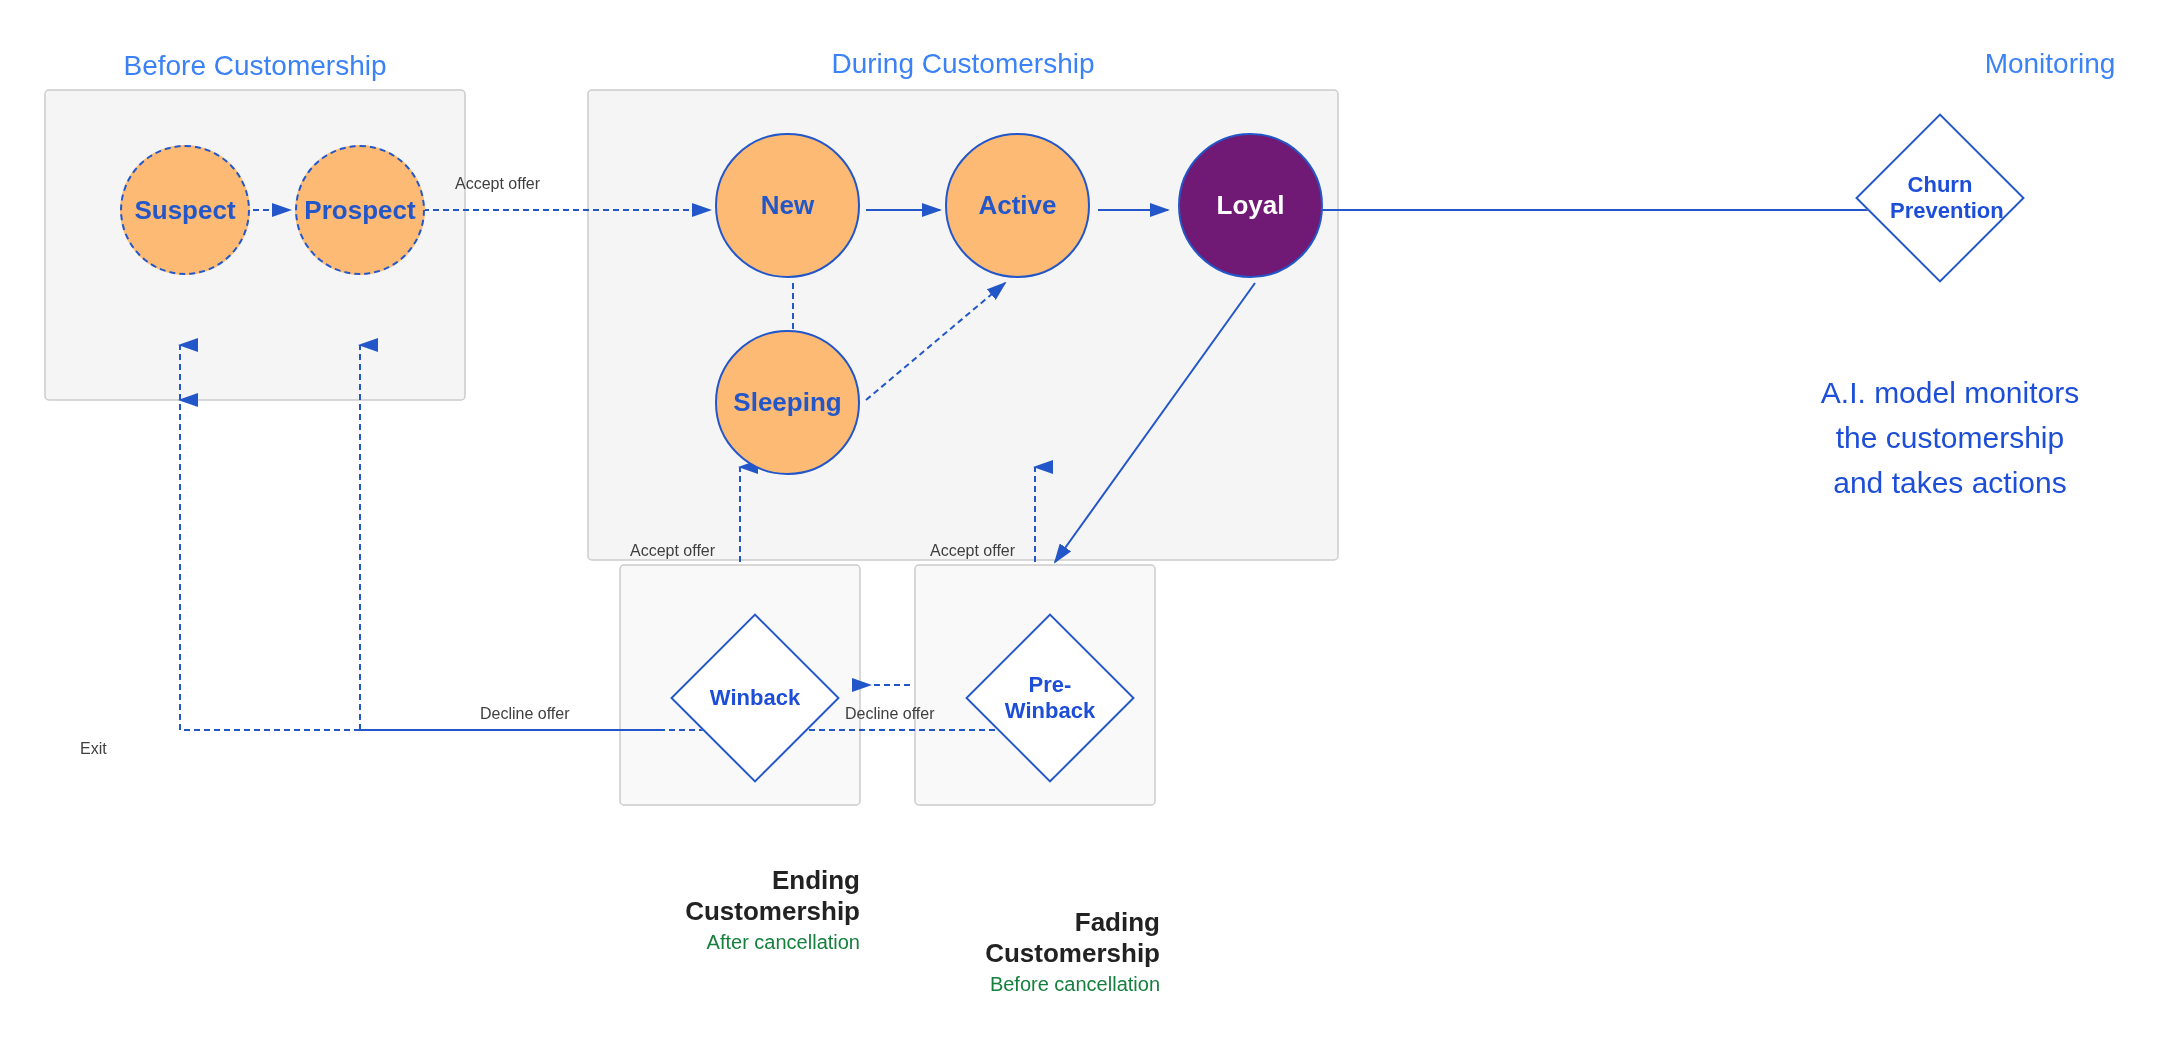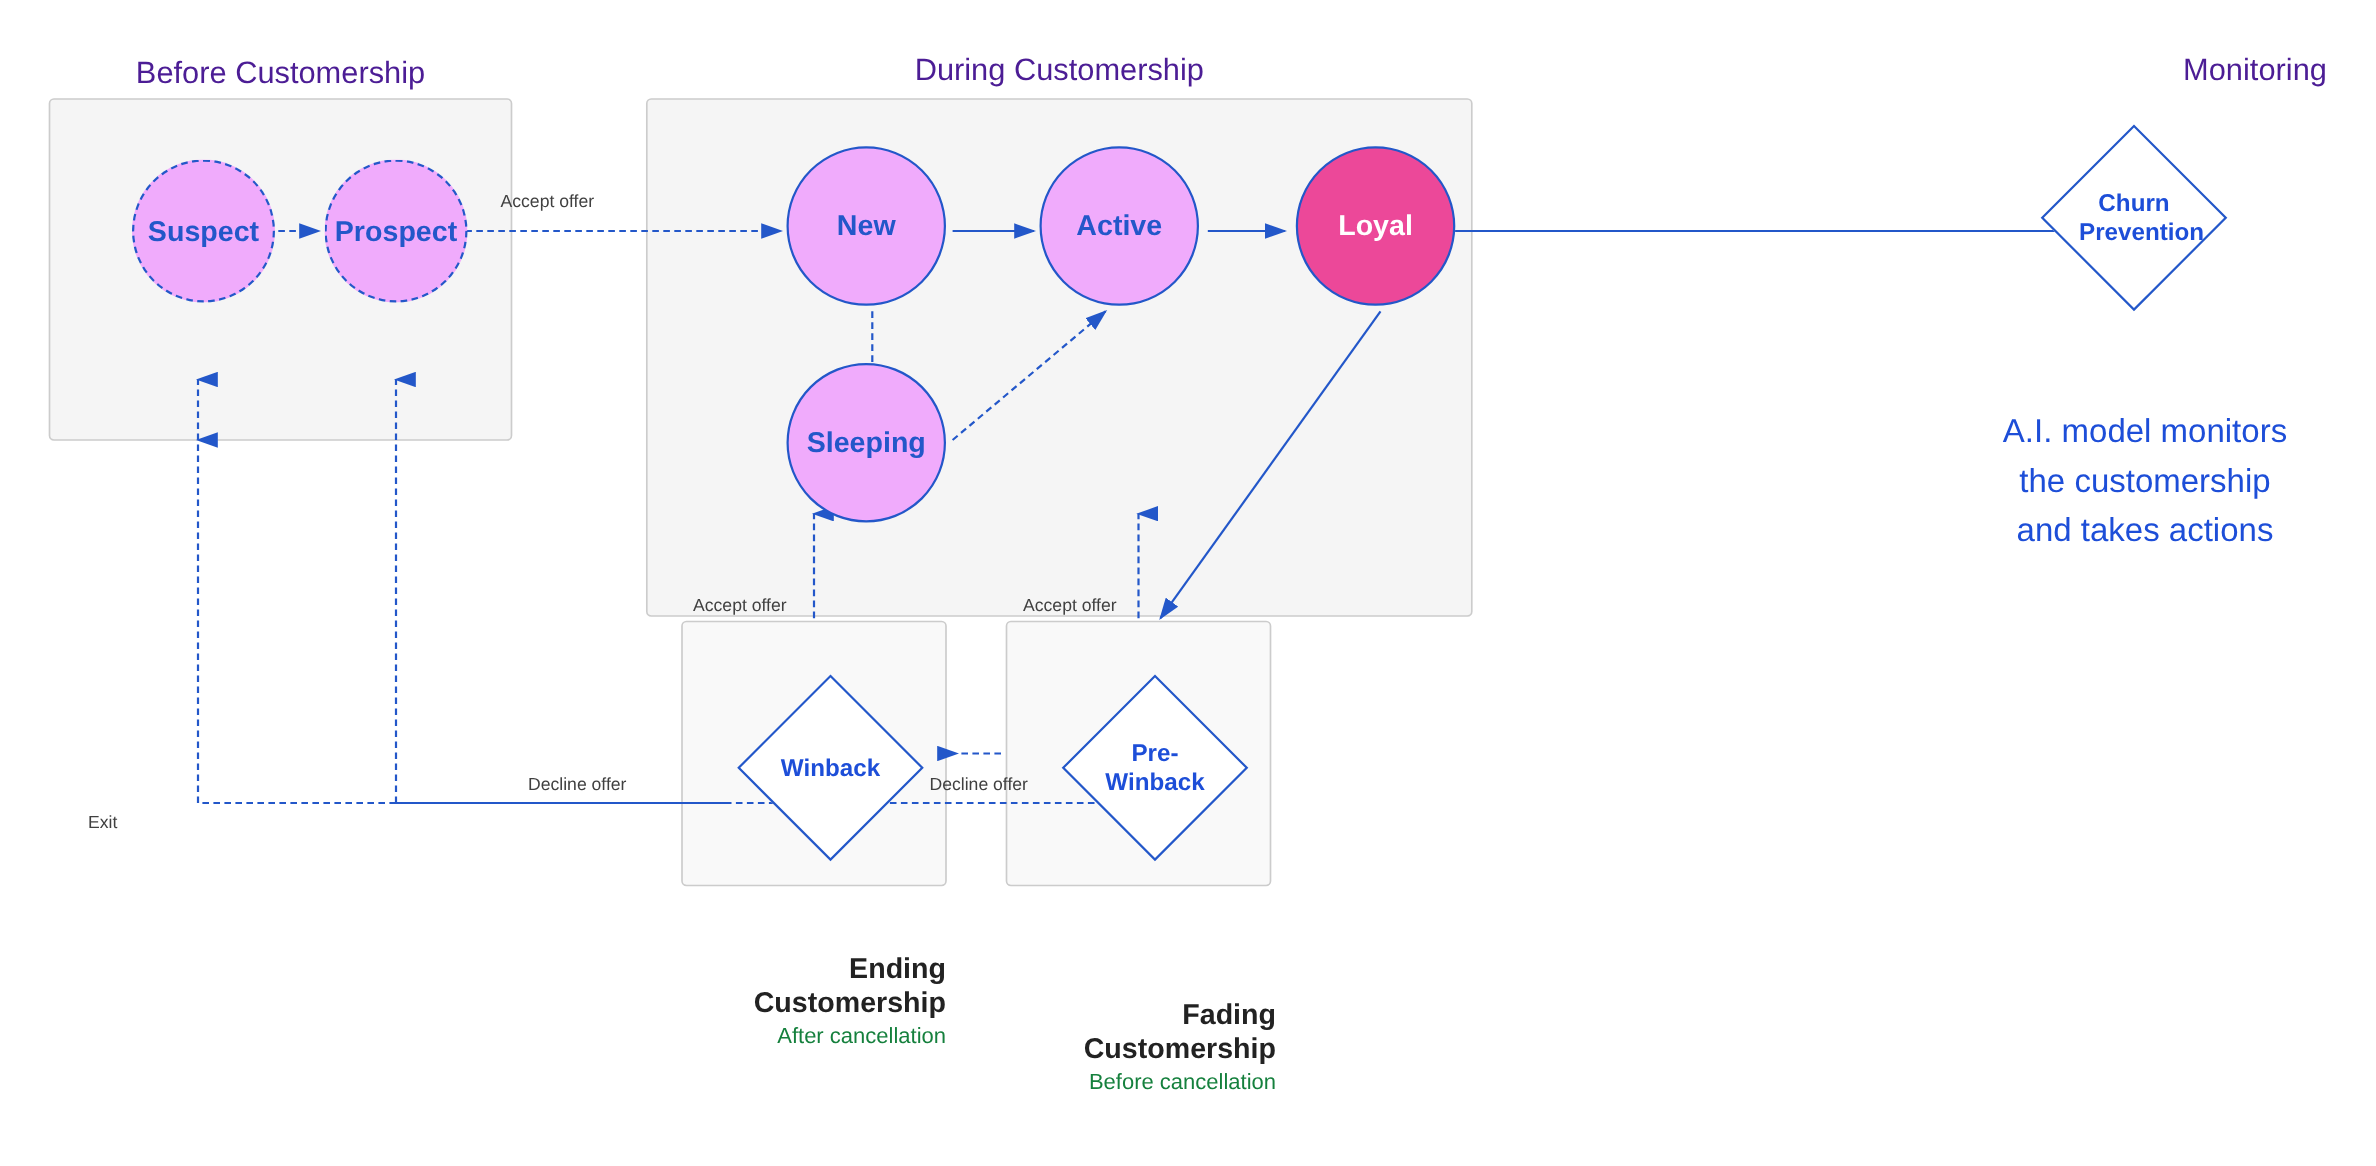--- a/index.html
+++ b/index.html
@@ -20,39 +20,39 @@
       width: 2160px;
       height: 1060px;
       position: absolute;
       top: 0; left: 0;
     }
     
     .section-title {
       position: absolute;
       font-size: 28px;
       font-weight: 500;
-      color: #4c1d95;
+      color: #3b82f6;
       text-align: center;
     }
     
     .node-circle {
       position: absolute;
       border-radius: 50%;
       display: flex;
       align-items: center;
       justify-content: center;
       font-size: 26px;
       font-weight: 700;
       color: #2357c9;
       border: 2.5px solid #2357c9;
-      background: #f0abfc;
+      background: #fdba74;
       text-align: center;
     }
     .node-circle.filled {
-      background: #ec4899;
+      background: #701a75;
       color: #fff;
     }
     .node-circle.dashed {
       border-style: dashed;
     }
     
     .diamond-wrapper {
       position: absolute;
       display: flex;
       flex-direction: column;

